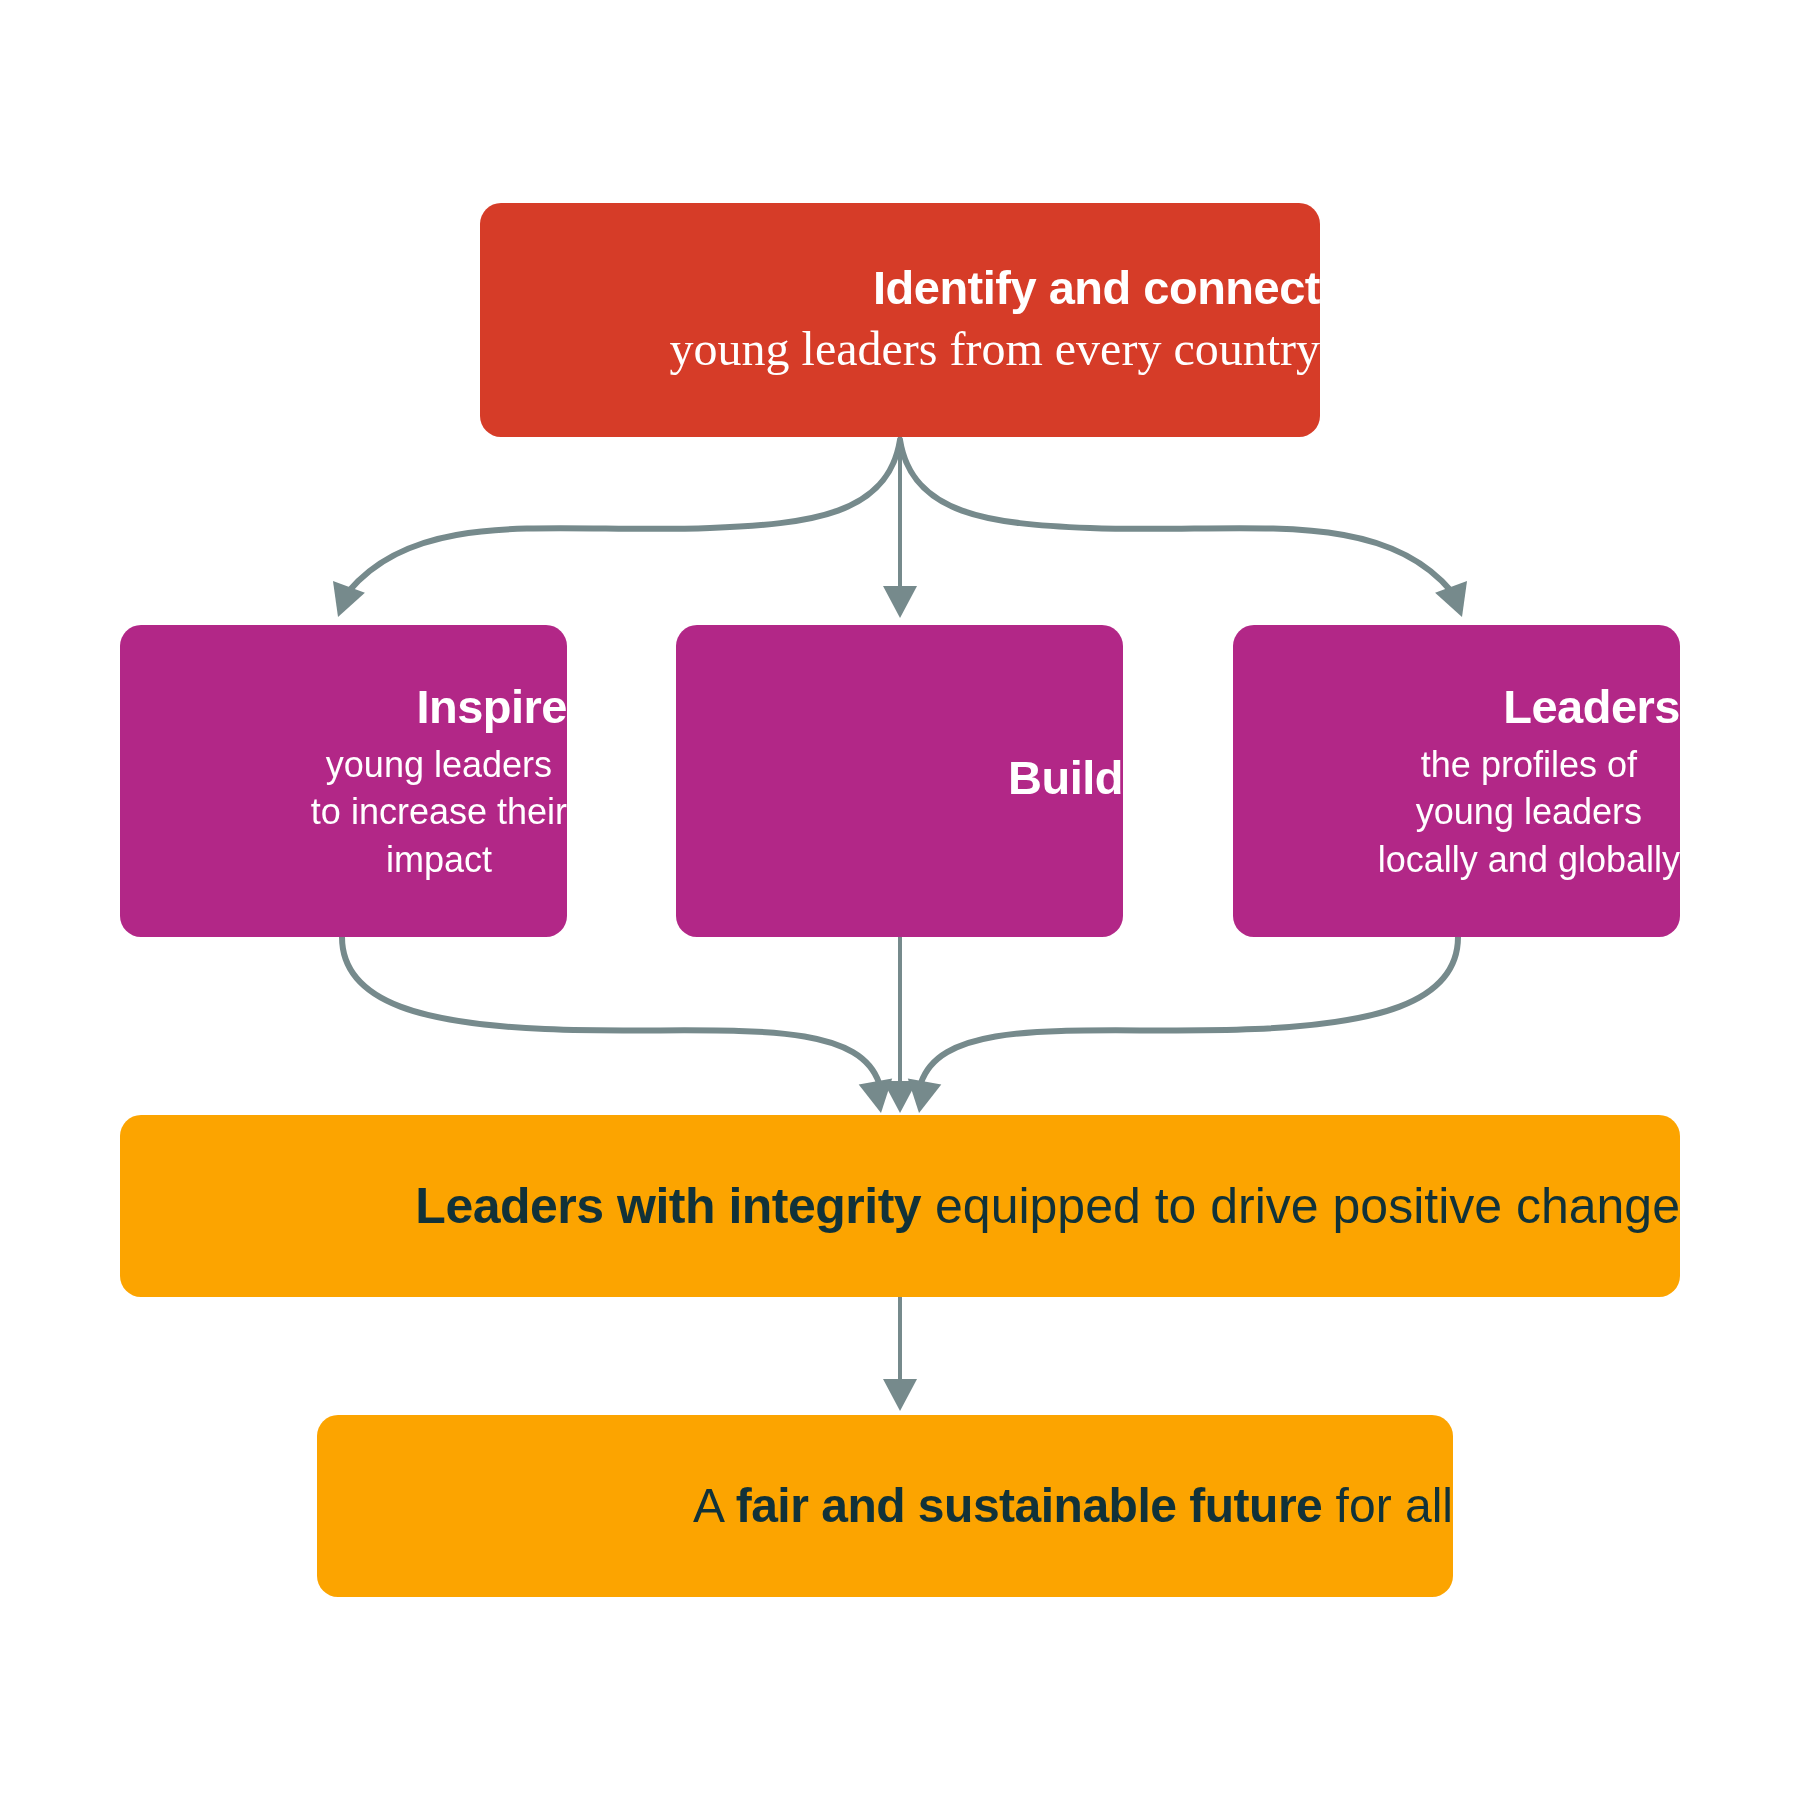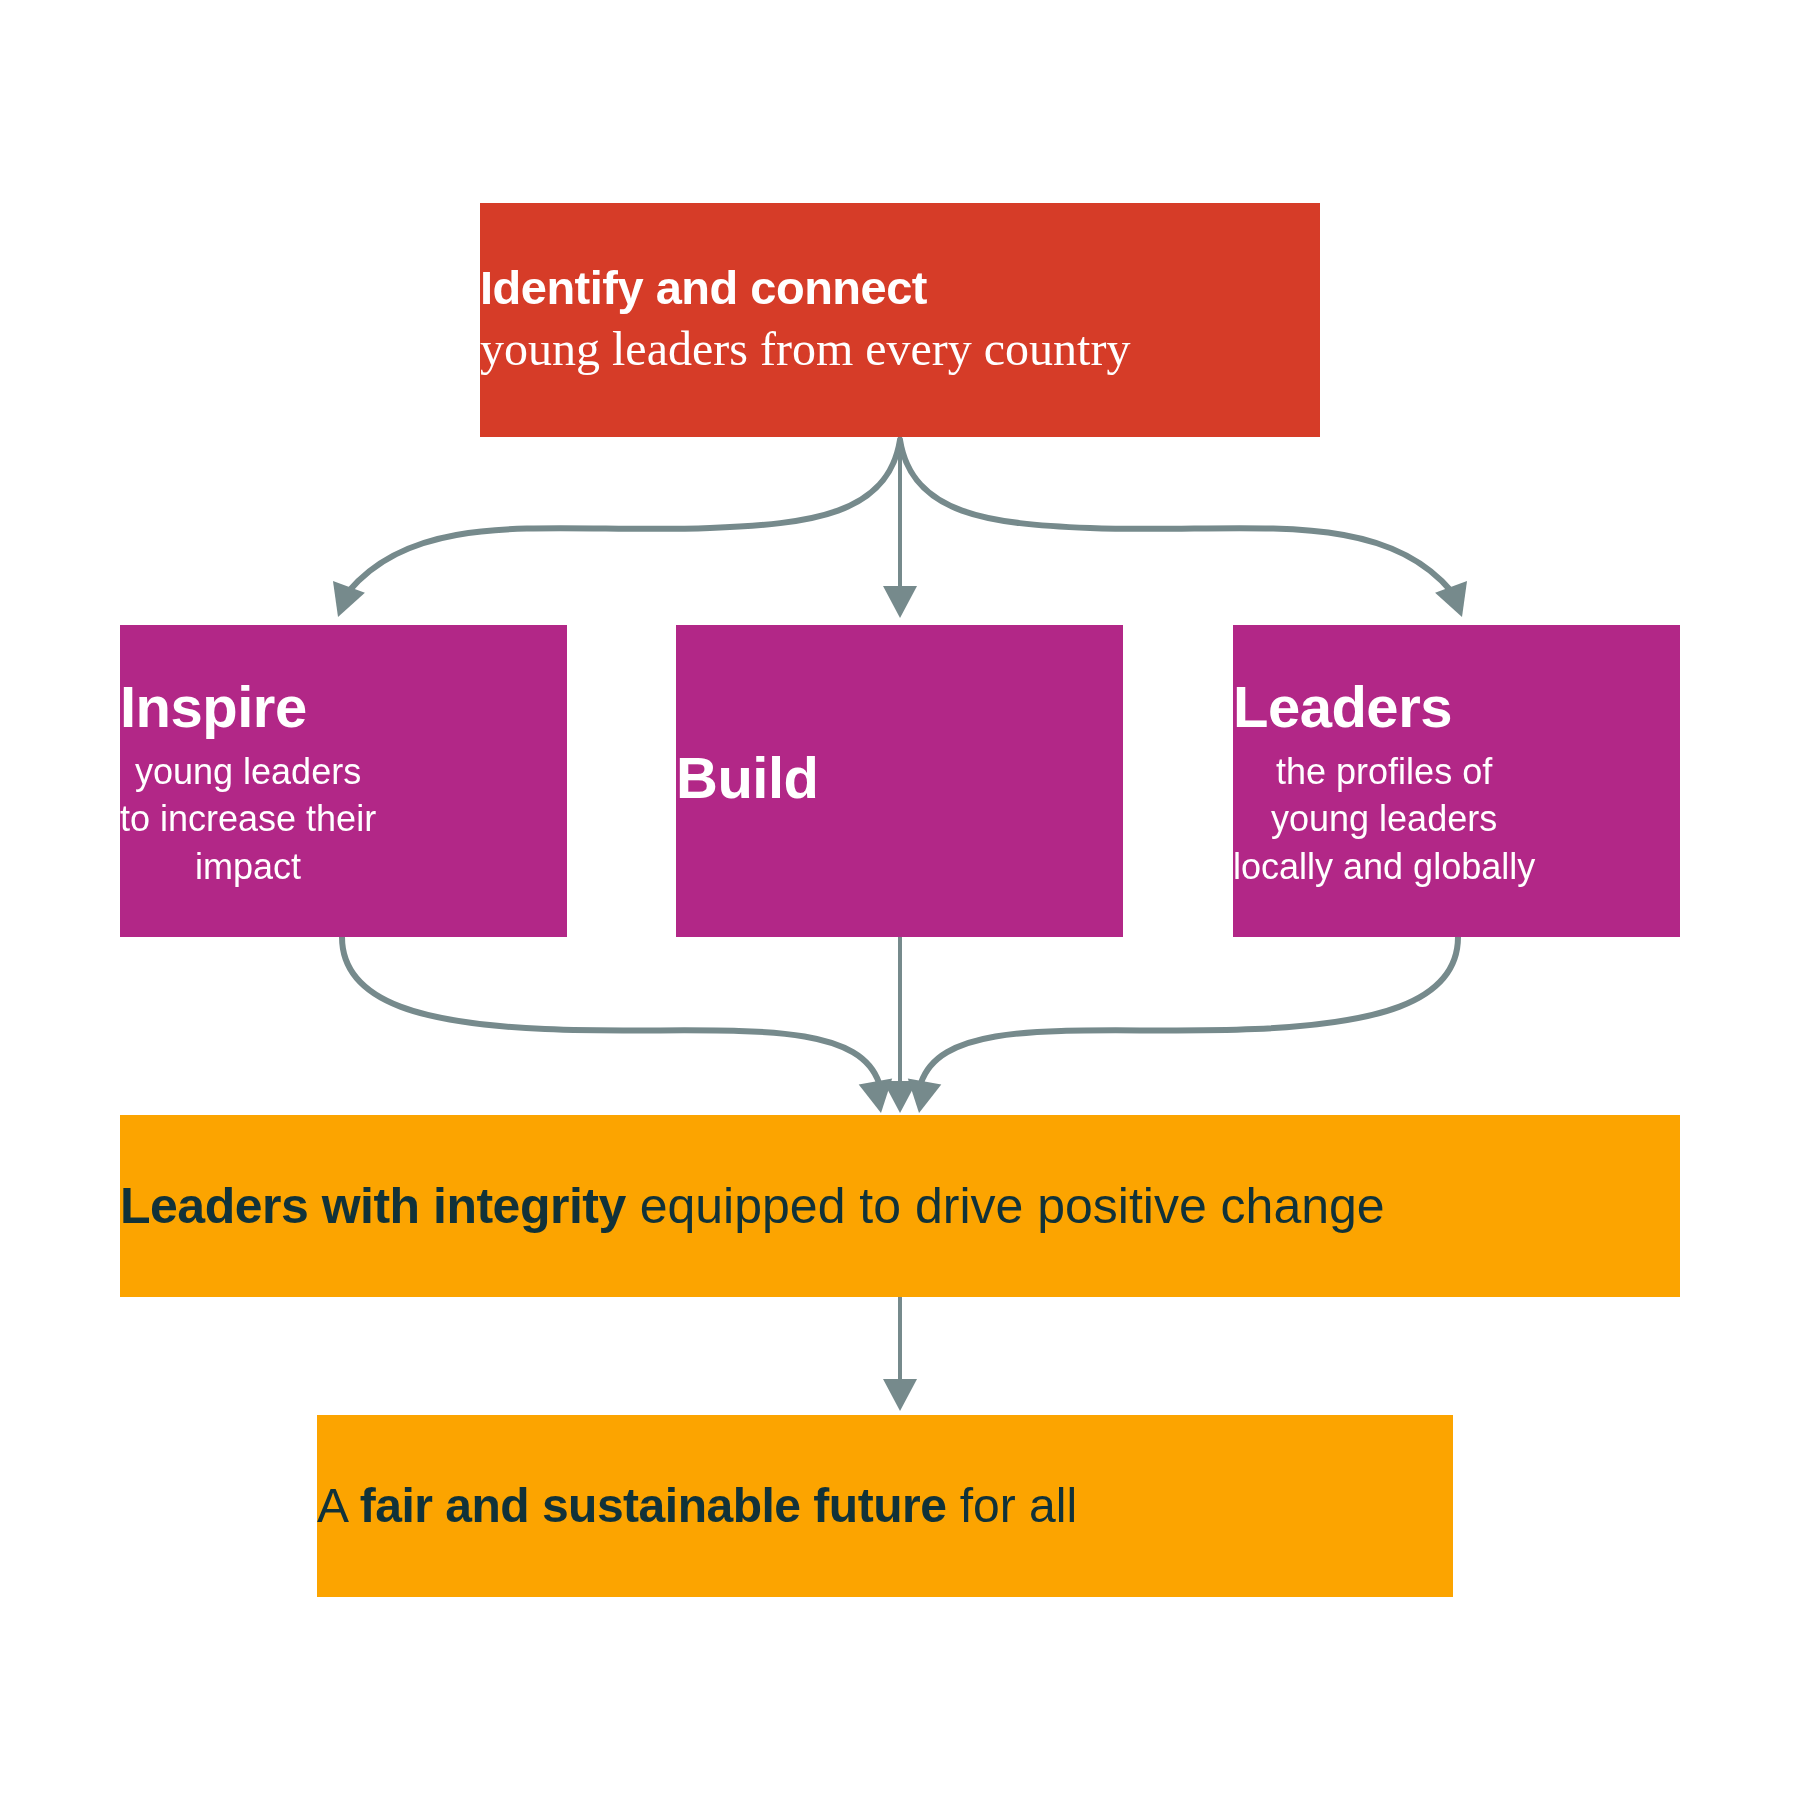--- a/index.html
+++ b/index.html
@@ -18,24 +18,25 @@
   .arrows {
     position: absolute;
     left: 0; top: 0;
     width: 1800px; height: 1800px;
     pointer-events: none;
   }
   .box {
     position: absolute;
     display: flex;
     flex-direction: column;
-    align-items: flex-start;
+    align-items: flex-end;
     justify-content: center;
     text-align: center;
     box-sizing: border-box;
+    border-radius: 21px;
   }
   .red-box    { background: var(--red); color: #ffffff; }
   .magenta-box{ background: var(--magenta); color: #ffffff; }
   .orange-box { background: var(--orange); color: var(--dark_teal); }
 
   .box-identify { left: 480px; top: 203px; width: 840px; height: 234px; }
   .box-inspire  { left: 120px; top: 625px; width: 447px; height: 312px; }
   .box-build    { left: 676px; top: 625px; width: 447px; height: 312px; }
   .box-elevate  { left: 1233px; top: 625px; width: 447px; height: 312px; }
   .box-outcome  { left: 120px; top: 1115px; width: 1560px; height: 182px; }
@@ -47,21 +48,21 @@
     letter-spacing: -0.5px;
     line-height: 1.25;
   }
   .subtitle {
     font-size: 48px;
     font-weight: 400;
     line-height: 1.3;
     font-family: Liberation Serif, serif;
   }
   .branch-title {
-    font-size: 58px;
+    font-size: 47px;
     font-weight: 700;
     letter-spacing: -0.5px;
     line-height: 1.2;
     margin-bottom: 6px;
   }
   .branch-body {
     font-size: 36px;
     font-weight: 400;
     line-height: 1.32;
     white-space: pre-line;

